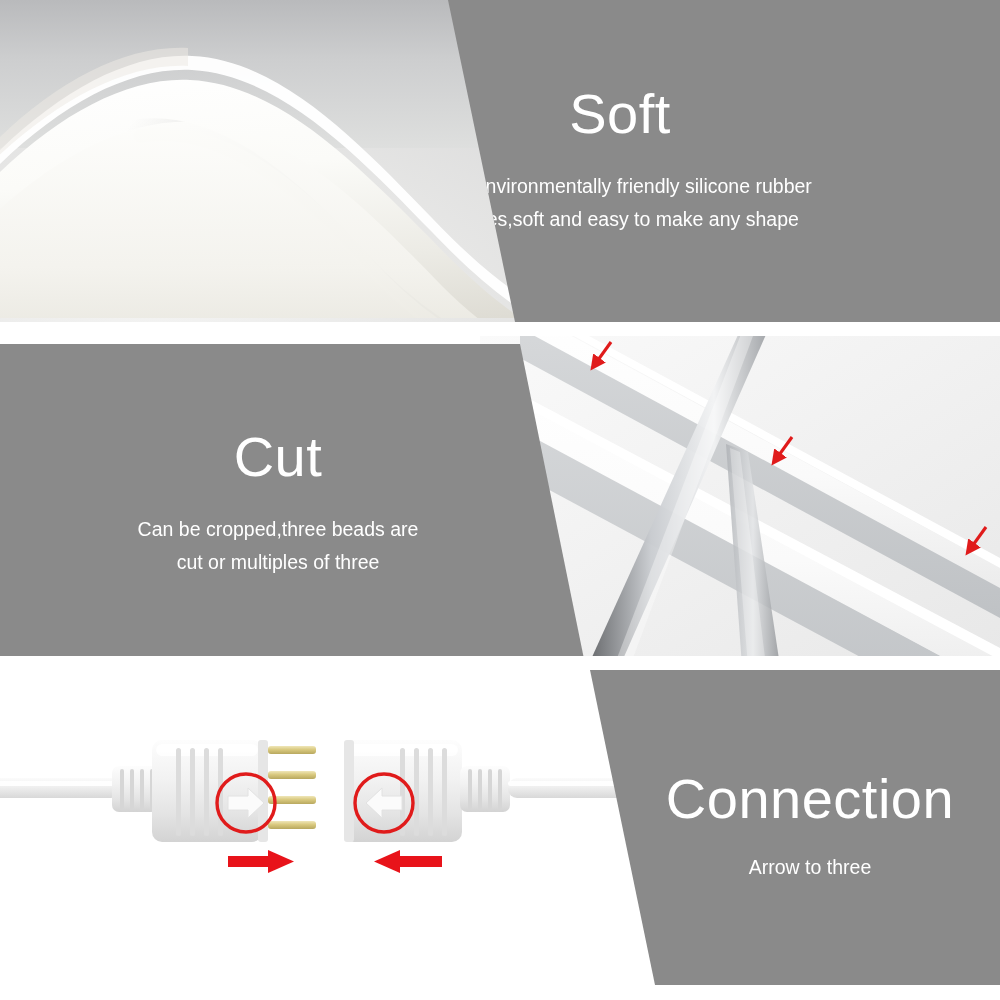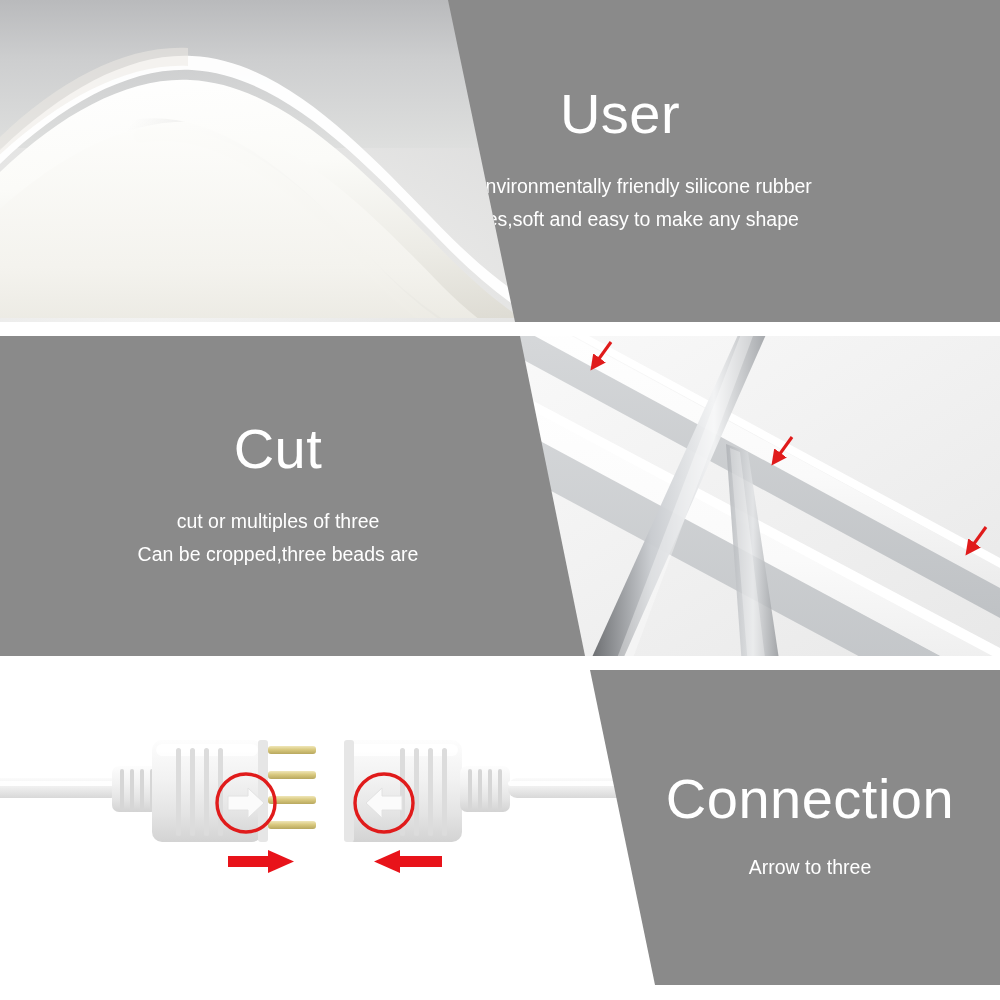--- a/index.html
+++ b/index.html
@@ -84,21 +84,21 @@
   #panel-cut { top: 336px; height: 320px; }
   #panel-cut .panel-text {
     left: 0; width: 600px;
     background: #8a8a8a;
   }
   #panel-cut .panel-photo {
     left: 480px; width: 520px;
     background: linear-gradient(145deg, #f7f7f7 0%, #eeeeee 35%, #f5f5f5 70%, #e9e9e9 100%);
   }
   .panel-clip-cut {
-    position: absolute; left: 0; top: 0; width: 1000px; height: 320px;
+    position: absolute; left: 0; top: 8px; width: 1000px; height: 320px;
     clip-path: polygon(0 0, 520px 0, 585px 320px, 0 320px);
   }
 
   
   #panel-conn { top: 670px; height: 315px; }
   #panel-conn .panel-photo {
     left: 0; width: 680px;
     background: #ffffff;
   }
   .panel-clip-conn {
@@ -160,21 +160,21 @@
         <path d="M -20 252 C 60 160, 152 98, 238 104 C 330 110, 412 196, 482 268 C 520 306, 556 330, 592 346
                  L 592 370 L -20 370 Z" fill="url(#sil2)" opacity="0.95"></path>
 
         <path d="M -20 200 C 60 104, 150 44, 228 48 L 228 30 C 146 26, 56 88, -20 186 Z" fill="#eceae4" opacity="0.55"></path>
       </svg>
     </div>
 
     <div class="panel-clip-soft">
       <div class="panel-text" style="left:0; width:1000px;">
         <div style="transform: translateX(120px);">
-          <h2 class="heading">User</h2>
+          <h2 class="heading">Soft</h2>
           <p class="subline">User environmentally friendly silicone rubber</p>
           <p class="subline">sleeves,soft and easy to make any shape</p>
         </div>
       </div>
     </div>
   </div>
 
   <div class="panel" id="panel-cut">
 
     <div class="panel-photo">
@@ -238,22 +238,22 @@
         <line x1="131" y1="6" x2="113" y2="31" stroke="#e01b1b" stroke-width="3.1" marker-end="url(#ah)"></line>
         <line x1="312" y1="101" x2="294" y2="126" stroke="#e01b1b" stroke-width="3.1" marker-end="url(#ah)"></line>
         <line x1="506" y1="191" x2="488" y2="216" stroke="#e01b1b" stroke-width="3.1" marker-end="url(#ah)"></line>
       </svg>
     </div>
 
     <div class="panel-clip-cut">
       <div class="panel-text" style="left:0; width:1000px;">
         <div style="transform: translateX(-222px);">
           <h2 class="heading">Cut</h2>
+          <p class="subline">Can be cropped,three beads are</p>
           <p class="subline">cut or multiples of three</p>
-          <p class="subline">Can be cropped,three beads are</p>
         </div>
       </div>
     </div>
   </div>
 
   <div class="panel" id="panel-conn">
 
     <div class="panel-photo">
       <svg class="conn-scene" viewBox="0 0 680 315">
         <defs>

